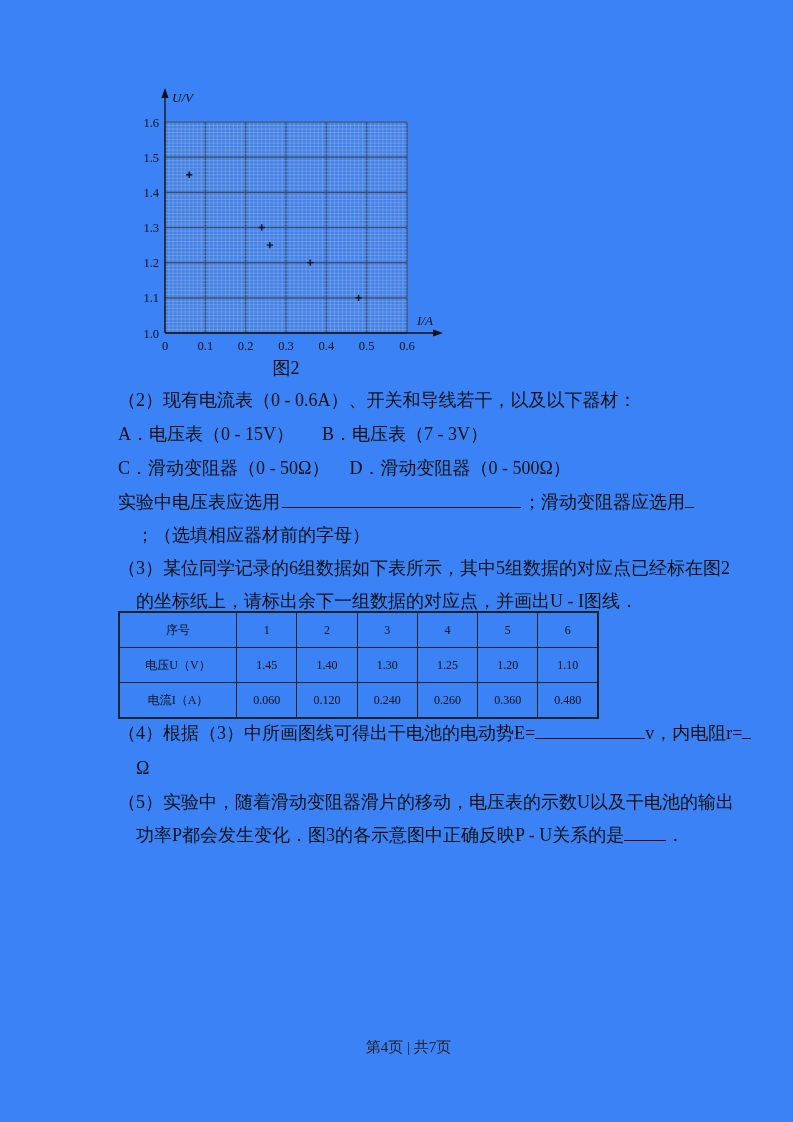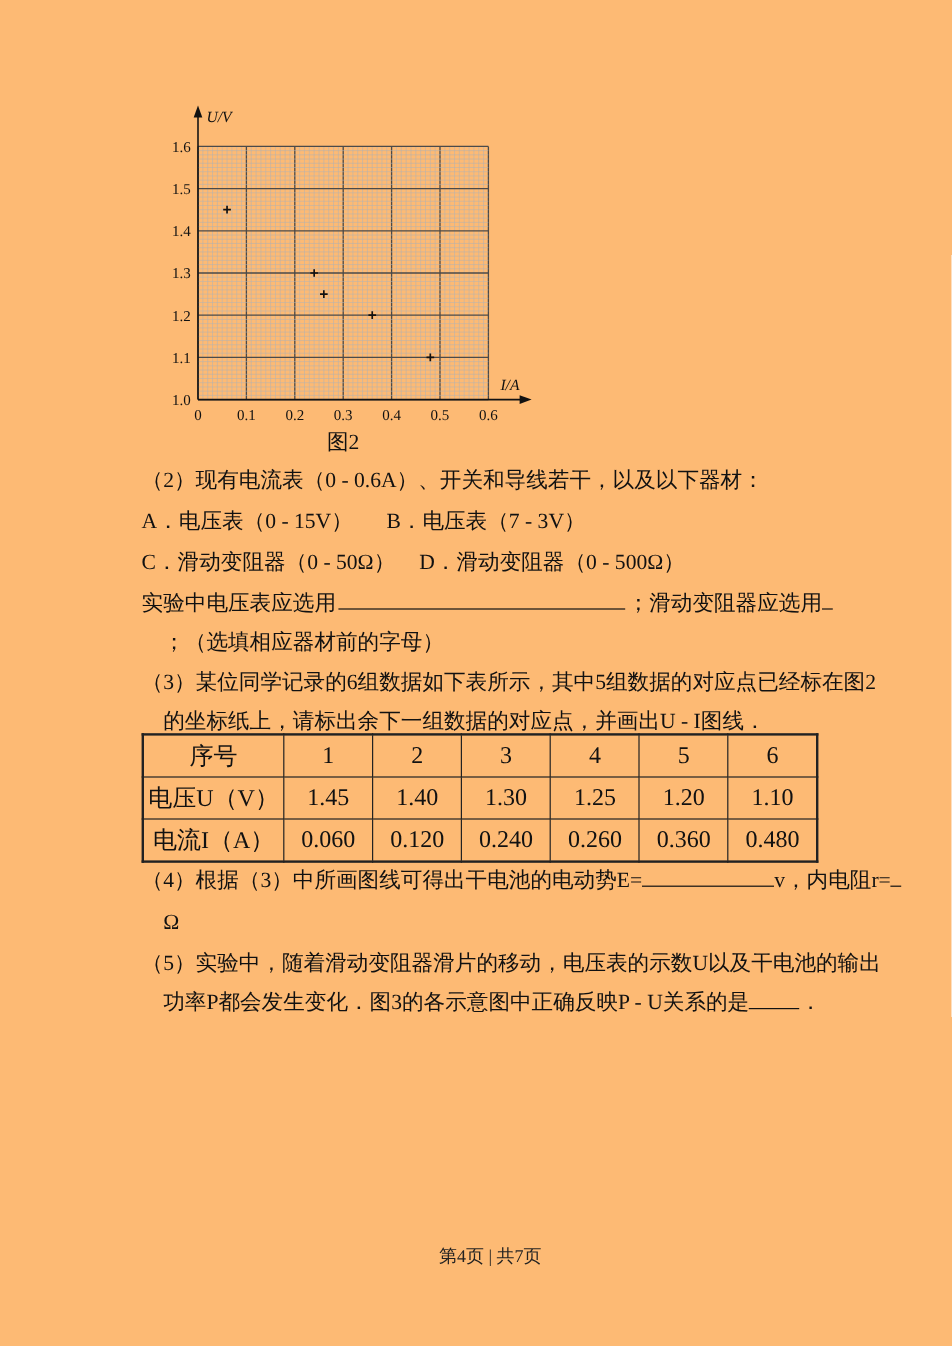--- a/index.html
+++ b/index.html
@@ -1,19 +1,19 @@
 <!DOCTYPE html>
 <html><head>
 <meta charset="utf-8">
 <style>
   html,body{margin:0;padding:0;background:#ffffff;}
   .page{
     position:relative;
     width:793px;height:1122px;
-    background:#fdba74;
+    background:#3b82f6;
     color:#111;
     font-family:"Liberation Serif","DejaVu Serif",serif;
     overflow:hidden;
   }
   .line{
     position:absolute;
     left:118px;
     font-size:18px;
     line-height:22px;
     white-space:nowrap;
@@ -36,24 +36,24 @@
   .figure-caption{
     position:absolute;
     left:165px;top:356px;width:242px;
     text-align:center;
     font-size:18px;
     font-family:"Liberation Serif","DejaVu Serif",serif;
   }
   table.data-table{
     position:absolute;
     left:118px;top:611px;
-    width:564px;
+    width:481px;
     border-collapse:collapse;
     table-layout:fixed;
-    font-size:20px;
+    font-size:12px;
   }
   table.data-table td{
     border:1px solid #222;
     text-align:center;
     height:34px;
     padding:0 2px;
     overflow:hidden;
   }
   table.data-table{border:2px solid #222;}
   table.data-table td.rowhead{width:112px;}

